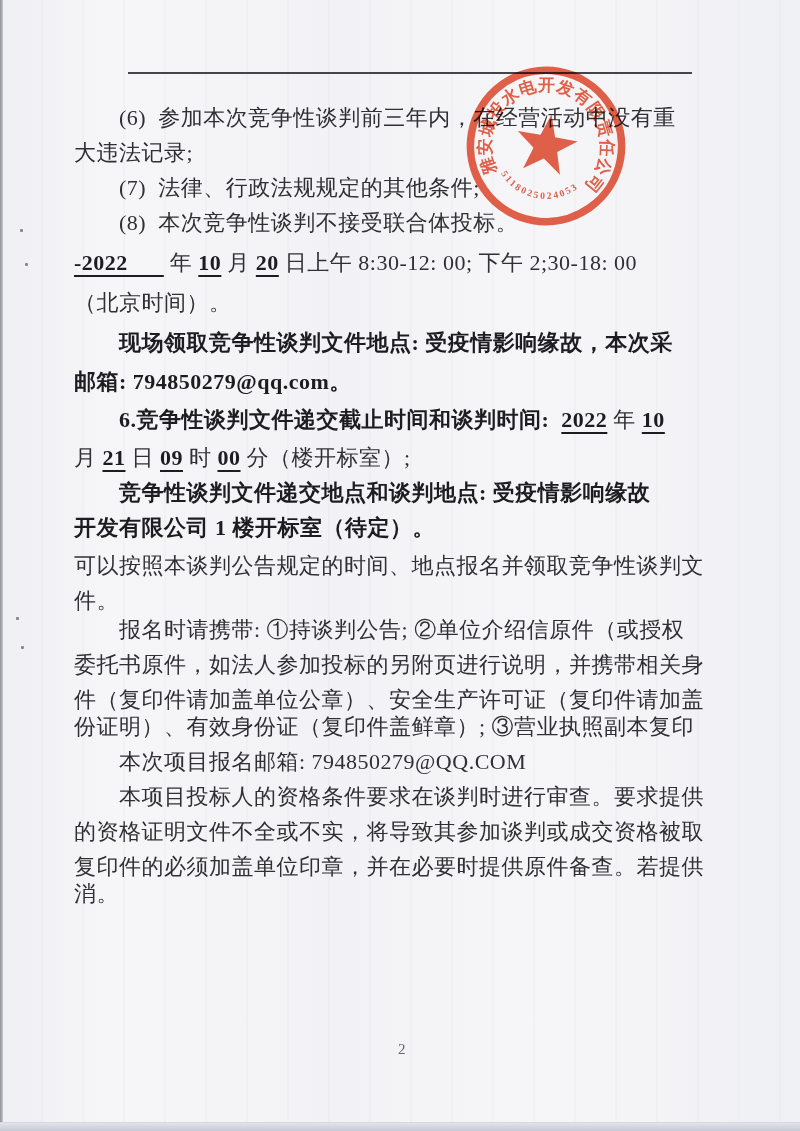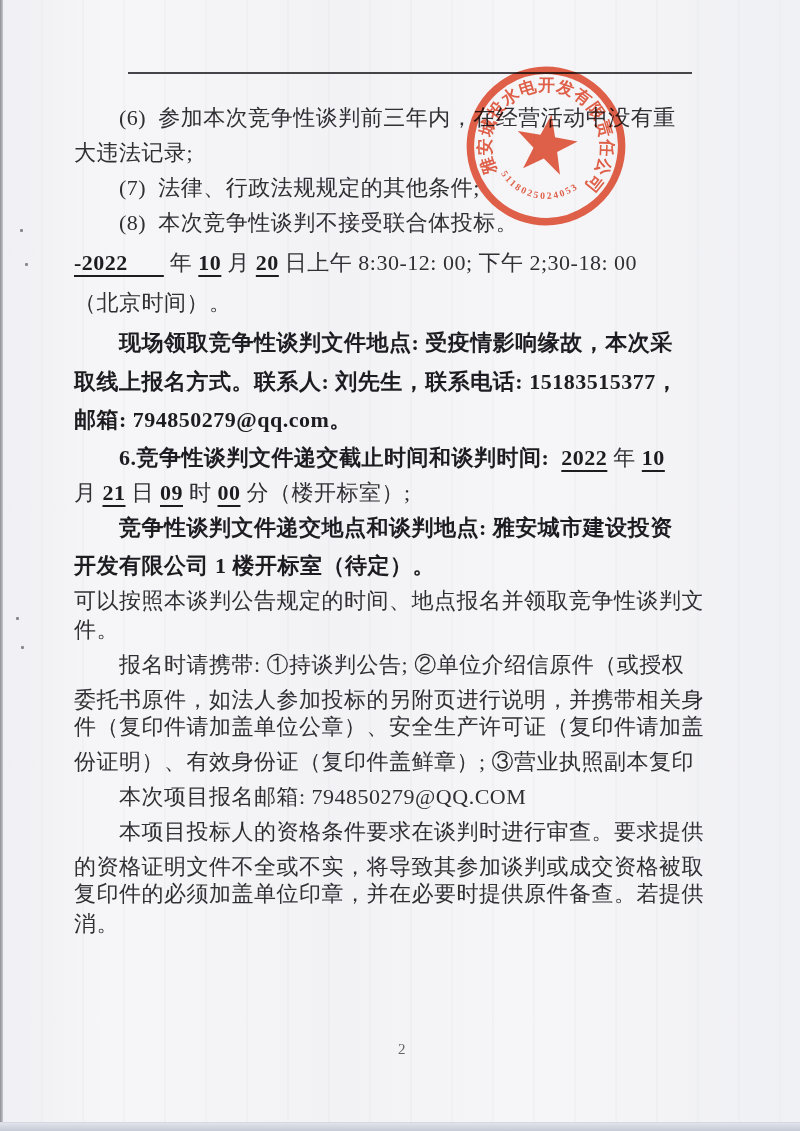--- a/index.html
+++ b/index.html
@@ -61,25 +61,24 @@
   <div class="top-rule"></div>
 
   <div class="content" id="lines">
       <div class="line"><span>　　(6)  参加本次竞争性谈判前三年内，在经营活动中没有重</span></div>
       <div class="line"><span>大违法记录;</span></div>
       <div class="line"><span>　　(7)  法律、行政法规规定的其他条件;</span></div>
       <div class="line"><span>　　(8)  本次竞争性谈判不接受联合体投标。</span></div>
       <div class="line"><span class="b u">-2022      </span><span> 年 </span><span class="b u">10</span><span> 月 </span><span class="b u">20</span><span> 日上午 8:30-12: 00; 下午 2;30-18: 00</span></div>
       <div class="line"><span>（北京时间）。</span></div>
       <div class="line"><span class="b">　　现场领取竞争性谈判文件地点: 受疫情影响缘故，本次采</span></div>
-      <div class="line"><span class="b">取线上报名方式。联系人: 刘先生，联系电话: 15183515377，</span></div>
       <div class="line"><span class="b">邮箱: 794850279@qq.com。</span></div>
       <div class="line"><span class="b">　　6.竞争性谈判文件递交截止时间和谈判时间: </span><span> </span><span class="b u">2022</span><span> 年 </span><span class="b u">10</span></div>
       <div class="line"><span>月 </span><span class="b u">21</span><span> 日 </span><span class="b u">09</span><span> 时 </span><span class="b u">00</span><span> 分（楼开标室）;</span></div>
-      <div class="line"><span class="b">　　竞争性谈判文件递交地点和谈判地点: 雅安城市建设投资</span></div>
+      <div class="line"><span class="b">　　竞争性谈判文件递交地点和谈判地点: 受疫情影响缘故</span></div>
       <div class="line"><span class="b">开发有限公司 1 楼开标室（待定）。</span></div>
       <div class="line"><span>可以按照本谈判公告规定的时间、地点报名并领取竞争性谈判文</span></div>
       <div class="line"><span>件。</span></div>
       <div class="line"><span>　　报名时请携带: ①持谈判公告; ②单位介绍信原件（或授权</span></div>
       <div class="line"><span>委托书原件，如法人参加投标的另附页进行说明，并携带相关身</span></div>
       <div class="line"><span>件（复印件请加盖单位公章）、安全生产许可证（复印件请加盖</span></div>
       <div class="line"><span>份证明）、有效身份证（复印件盖鲜章）; ③营业执照副本复印</span></div>
       <div class="line"><span>　　本次项目报名邮箱: 794850279@QQ.COM</span></div>
       <div class="line"><span>　　本项目投标人的资格条件要求在谈判时进行审查。要求提供</span></div>
       <div class="line"><span>的资格证明文件不全或不实，将导致其参加谈判或成交资格被取</span></div>

